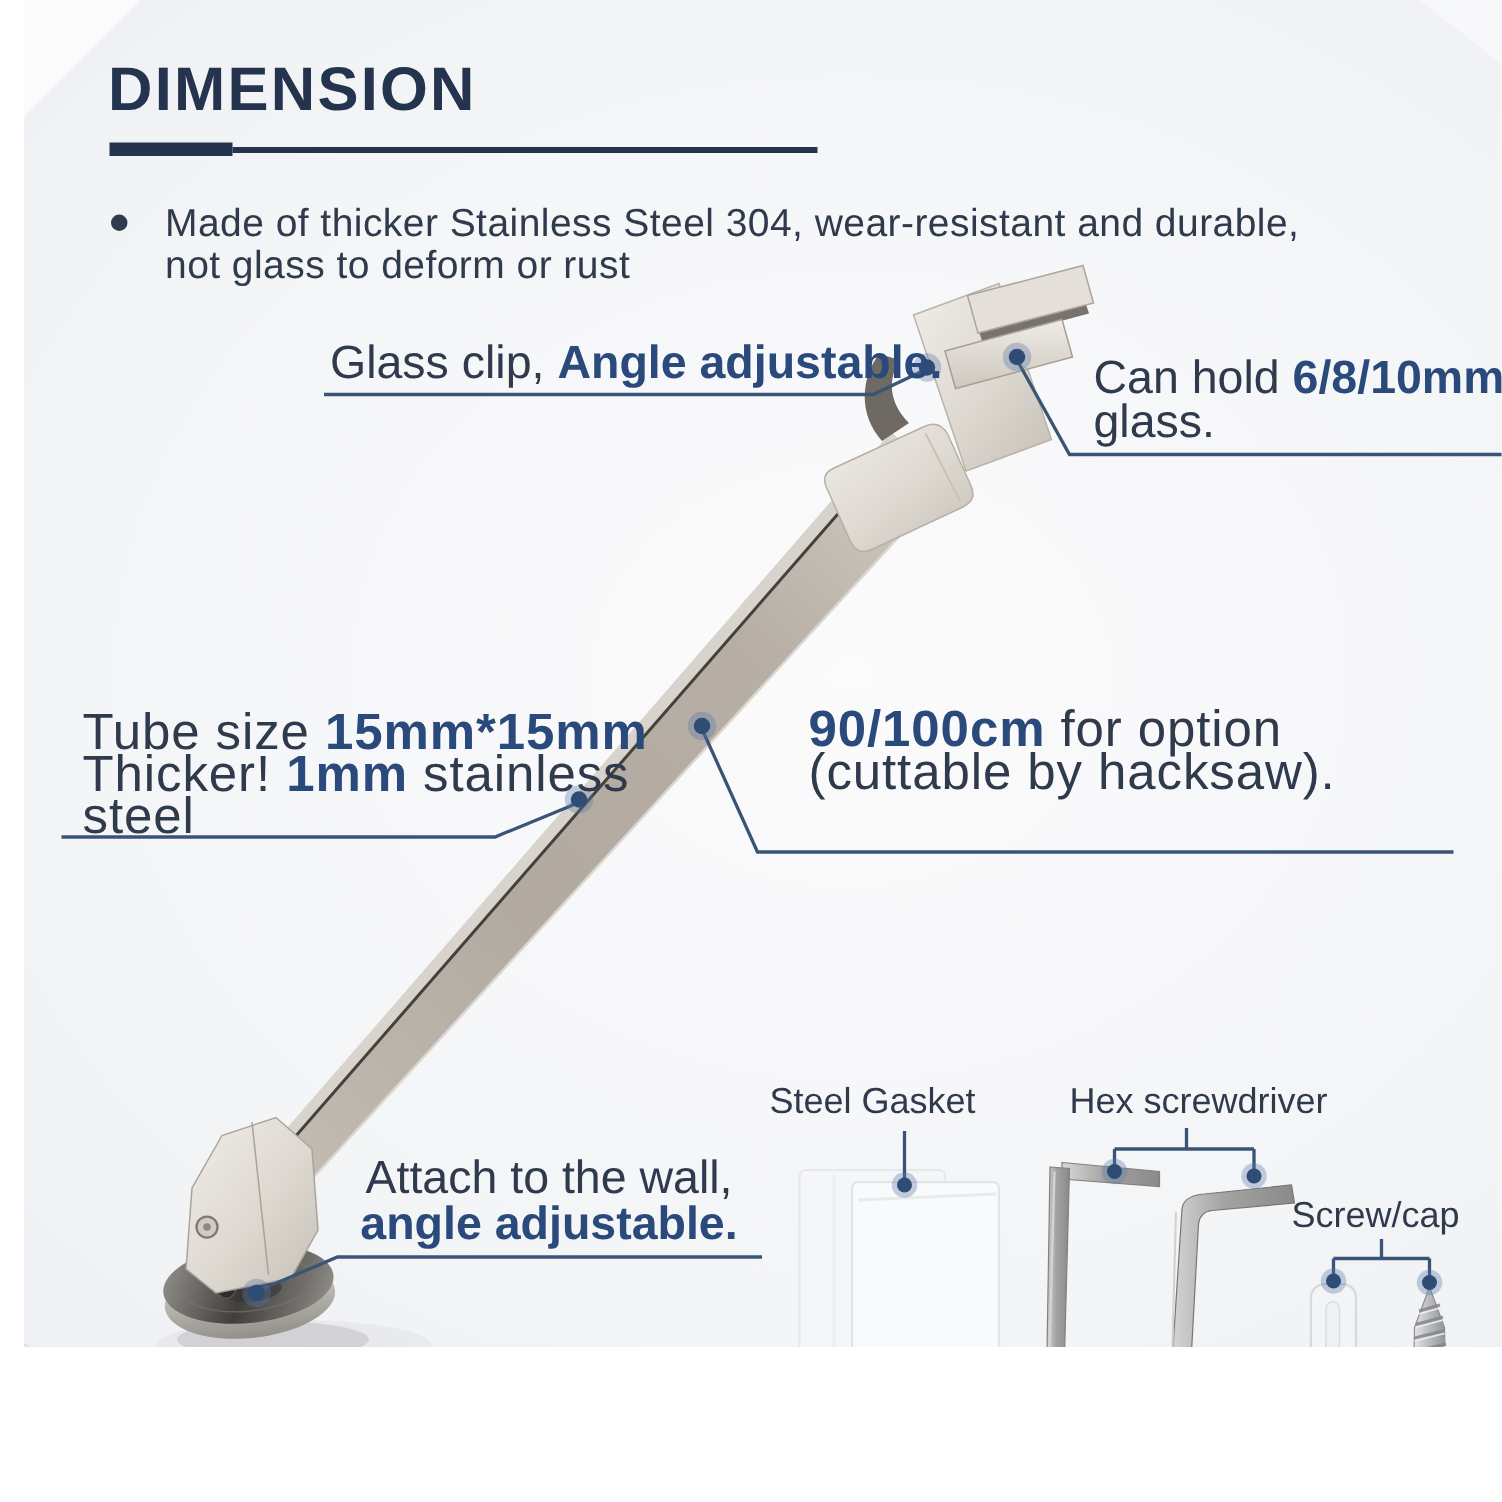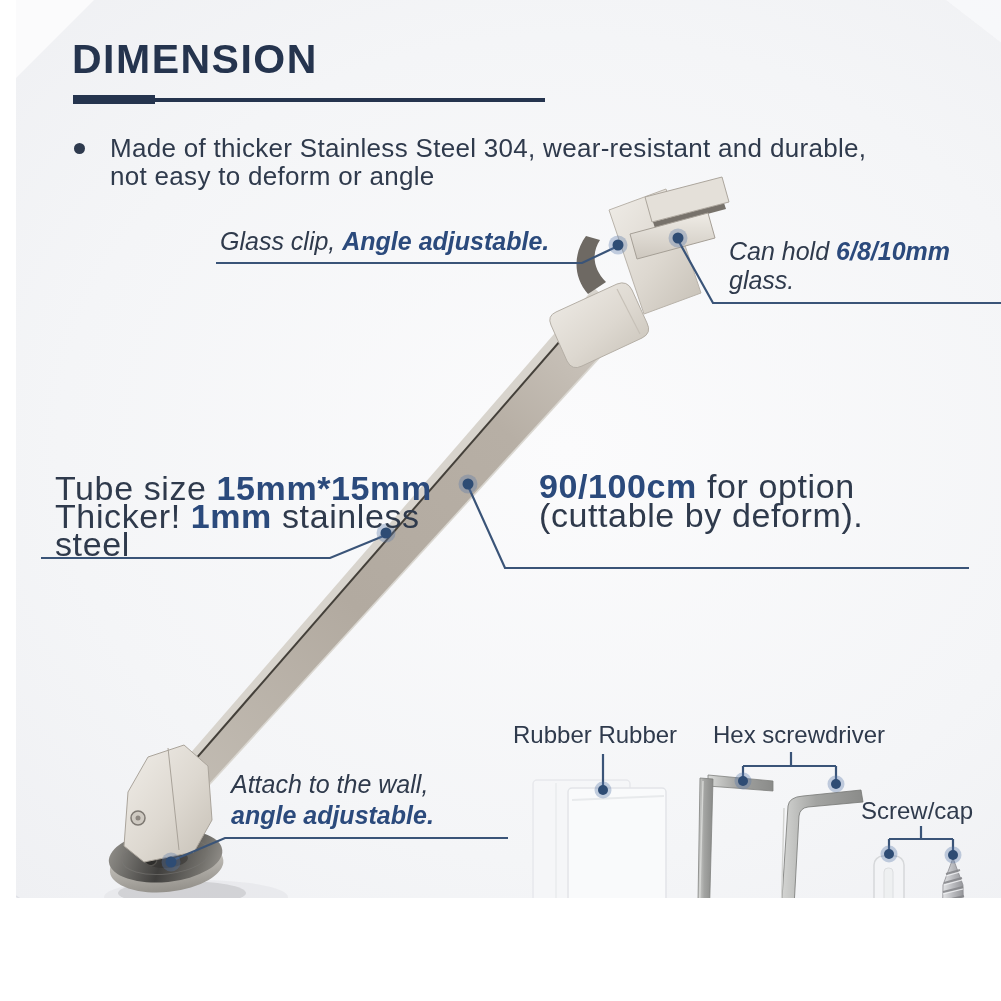--- a/index.html
+++ b/index.html
@@ -12,24 +12,24 @@
   }
   .abs{position:absolute;}
   svg{position:absolute;left:0;top:0;}
   .title{
     font-size:41px;font-weight:700;letter-spacing:1.5px;color:#25344e;
   }
   .rule-thick{background:#25344e;height:9px;}
   .rule-thin{background:#25344e;height:3.5px;}
   .bullet-dot{width:11px;height:11px;border-radius:50%;background:#2e3a4e;}
   .body-txt{font-size:26px;line-height:28px;letter-spacing:0.3px;color:#2f3a4c;}
-  .callout{font-size:25px;line-height:29px;color:#2f3a4c;white-space:nowrap;font-style:italic;}
+  .callout{font-size:31px;line-height:29px;color:#2f3a4c;white-space:nowrap;}
   .callout-wide{font-size:34px;line-height:28px;letter-spacing:0.6px;color:#2f3a4c;white-space:nowrap;}
   .b{font-weight:700;color:#2b4a7c;}
-  .center{text-align:left;white-space:nowrap;}
+  .center{text-align:center;white-space:nowrap;}
   .label{font-size:24px;color:#2f3a4c;white-space:nowrap;}
 </style>
 </head>
 <body>
 
 <div class="canvas">
 
   <svg width="1001" height="1001" viewBox="0 0 1001 1001">
     <defs>
       <linearGradient id="gTube" x1="600" y1="310" x2="160" y2="800" gradientUnits="userSpaceOnUse">
@@ -226,43 +226,43 @@
     </g>
   </svg>
 
   <div class="abs title" style="left:56px;top:36px;">DIMENSION</div>
   <div class="abs rule-thick" style="left:57px;top:95px;width:82px;"></div>
   <div class="abs rule-thin" style="left:139px;top:98px;width:390px;"></div>
 
   <div class="abs bullet-dot" style="left:58px;top:143px;"></div>
   <div class="abs body-txt" style="left:94px;top:134px;">
     <div>Made of thicker Stainless Steel 304, wear-resistant and durable,</div>
-    <div>not easy to deform or angle</div>
+    <div>not glass to deform or rust</div>
   </div>
 
   <div class="abs callout" style="left:204px;top:227px;"><span>Glass clip, </span><span class="b">Angle adjustable.</span></div>
 
   <div class="abs callout" style="left:713px;top:237px;">
     <div><span>Can hold </span><span class="b">6/8/10mm</span></div>
     <div>glass.</div>
   </div>
 
   <div class="abs callout-wide" style="left:39px;top:474px;">
     <div><span>Tube size </span><span class="b">15mm*15mm</span></div>
     <div><span>Thicker! </span><span class="b">1mm</span><span> stainless</span></div>
     <div>steel</div>
   </div>
 
   <div class="abs callout-wide" style="left:523px;top:472px;line-height:29px;">
     <div><span class="b">90/100cm</span><span> for option</span></div>
-    <div>(cuttable by deform).</div>
+    <div>(cuttable by hacksaw).</div>
   </div>
 
   <div class="abs callout center" style="left:215px;top:769px;width:270px;line-height:31px;">
     <div>Attach to the wall,</div>
     <div class="b">angle adjustable.</div>
   </div>
 
-  <div class="abs label" style="left:497px;top:721px;">Rubber Rubber</div>
+  <div class="abs label" style="left:497px;top:721px;">Steel Gasket</div>
   <div class="abs label" style="left:697px;top:721px;text-align:center;">Hex screwdriver</div>
   <div class="abs label" style="left:845px;top:797px;">Screw/cap</div>
 
 </div>
 
 </body></html>

